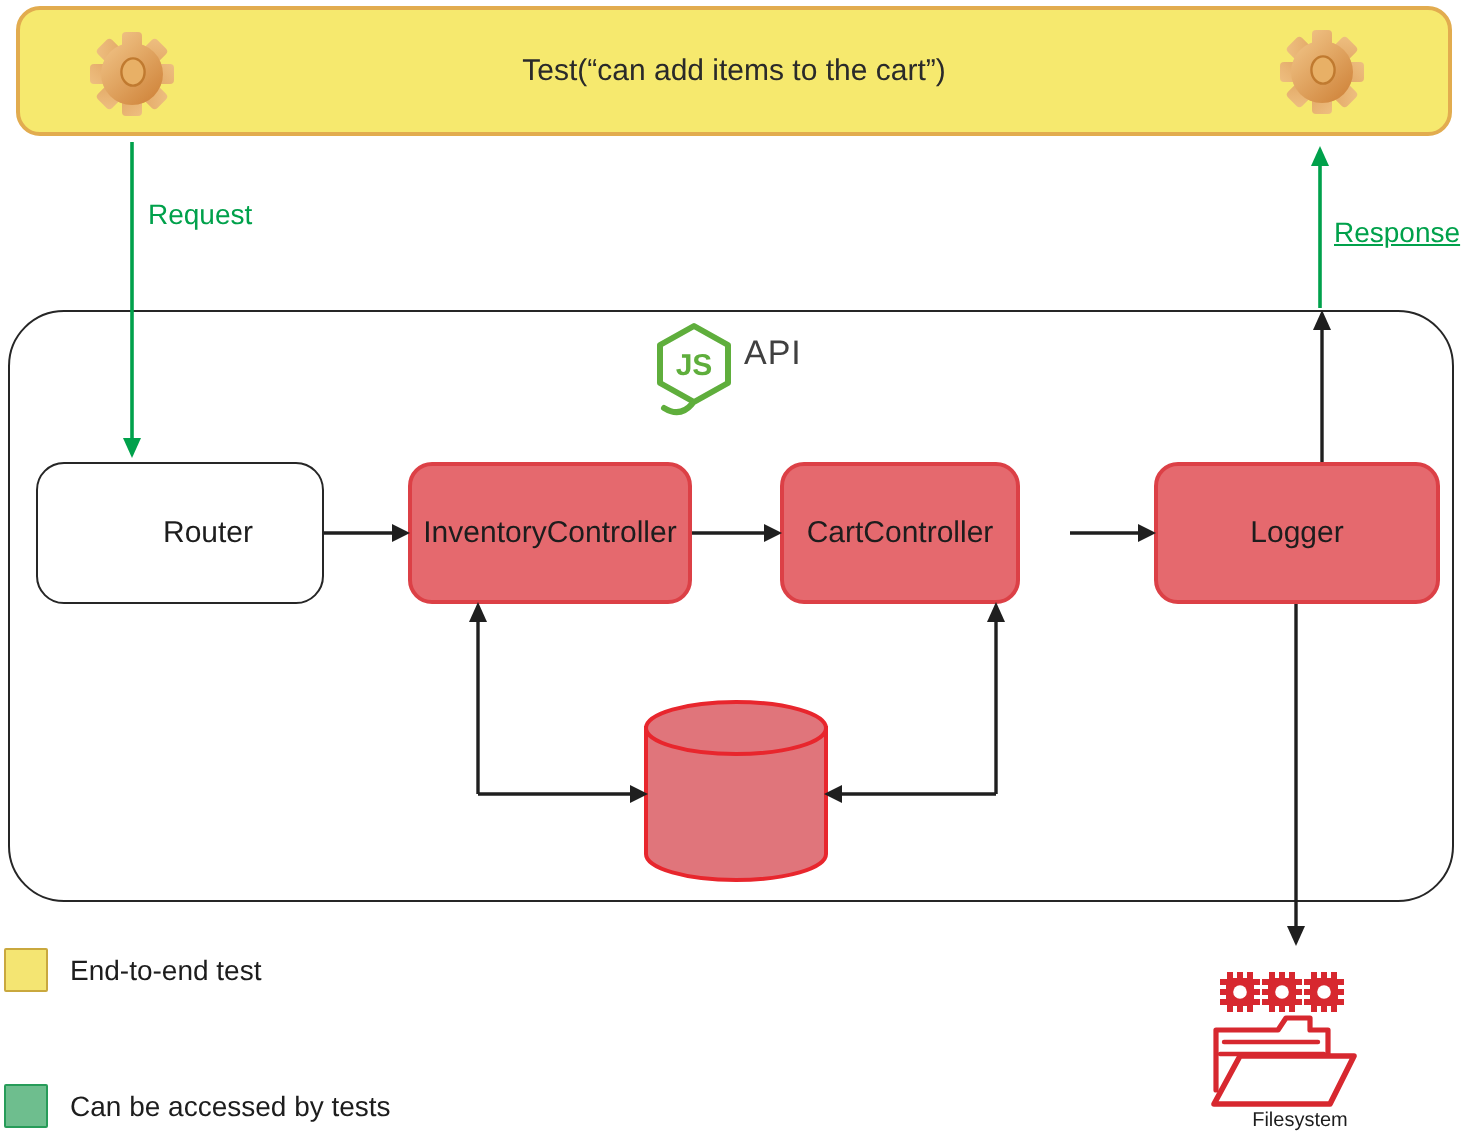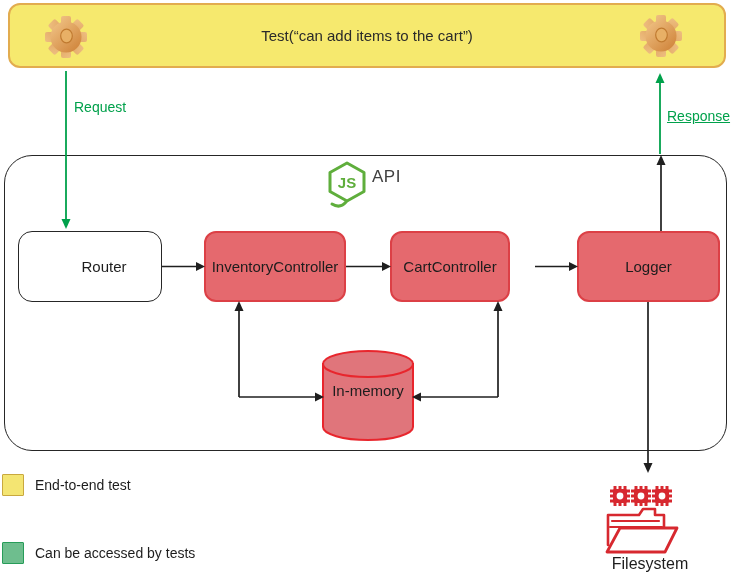--- a/index.html
+++ b/index.html
@@ -53,21 +53,21 @@
   .legend-item-3 { top:542px;text-align:center; }
   .swatch { width:22px; height:22px; box-sizing:border-box; margin-right:11px; border-radius:1px; }
   .swatch-yellow { background:#F4E572; border:1.6px solid #C9A83E; }
   .swatch-red    { background:#E06B6F; border:1.6px solid #CF3B40; }
   .swatch-green  { background:#6EBE8E; border:1.6px solid #279C59; }
   .legend-label { font-size:14px; color:#1d1d1d; }
   
   .fs-icon { position:absolute; left:595px; top:481px; z-index:2; }
   .fs-label {
     position:absolute; left:595px; top:555px; width:110px; text-align:center;
-    font-size:16px; color:#1d1d1d; z-index:2;
+    font-size:10px; color:#1d1d1d; z-index:2;
   }
 </style>
 </head>
 <body>
 
 <div class="canvas">
 
   <div class="banner">
     <span class="banner-title">Test(“can add items to the cart”)</span>
   </div>
@@ -167,21 +167,20 @@
       <line x1="661" y1="231" x2="661" y2="164" stroke-width="1.7"></line>
       <polygon points="661,155 656.5,165 665.5,165" stroke="none"></polygon>
     </g>
     <g stroke="#1F1F1F" fill="#1F1F1F">
       <line x1="648" y1="302" x2="648" y2="464" stroke-width="1.7"></line>
       <polygon points="648,473 643.5,463 652.5,463" stroke="none"></polygon>
     </g>
   </svg>
 
   <div class="mem-label">
-    <div>In-memory</div>
   </div>
 
   <div class="legend-item legend-item-1">
     <span class="swatch swatch-yellow"></span>
     <span class="legend-label">End-to-end test</span>
   </div>
   <div class="legend-item legend-item-3">
     <span class="swatch swatch-green"></span>
     <span class="legend-label">Can be accessed by tests</span>
   </div>

